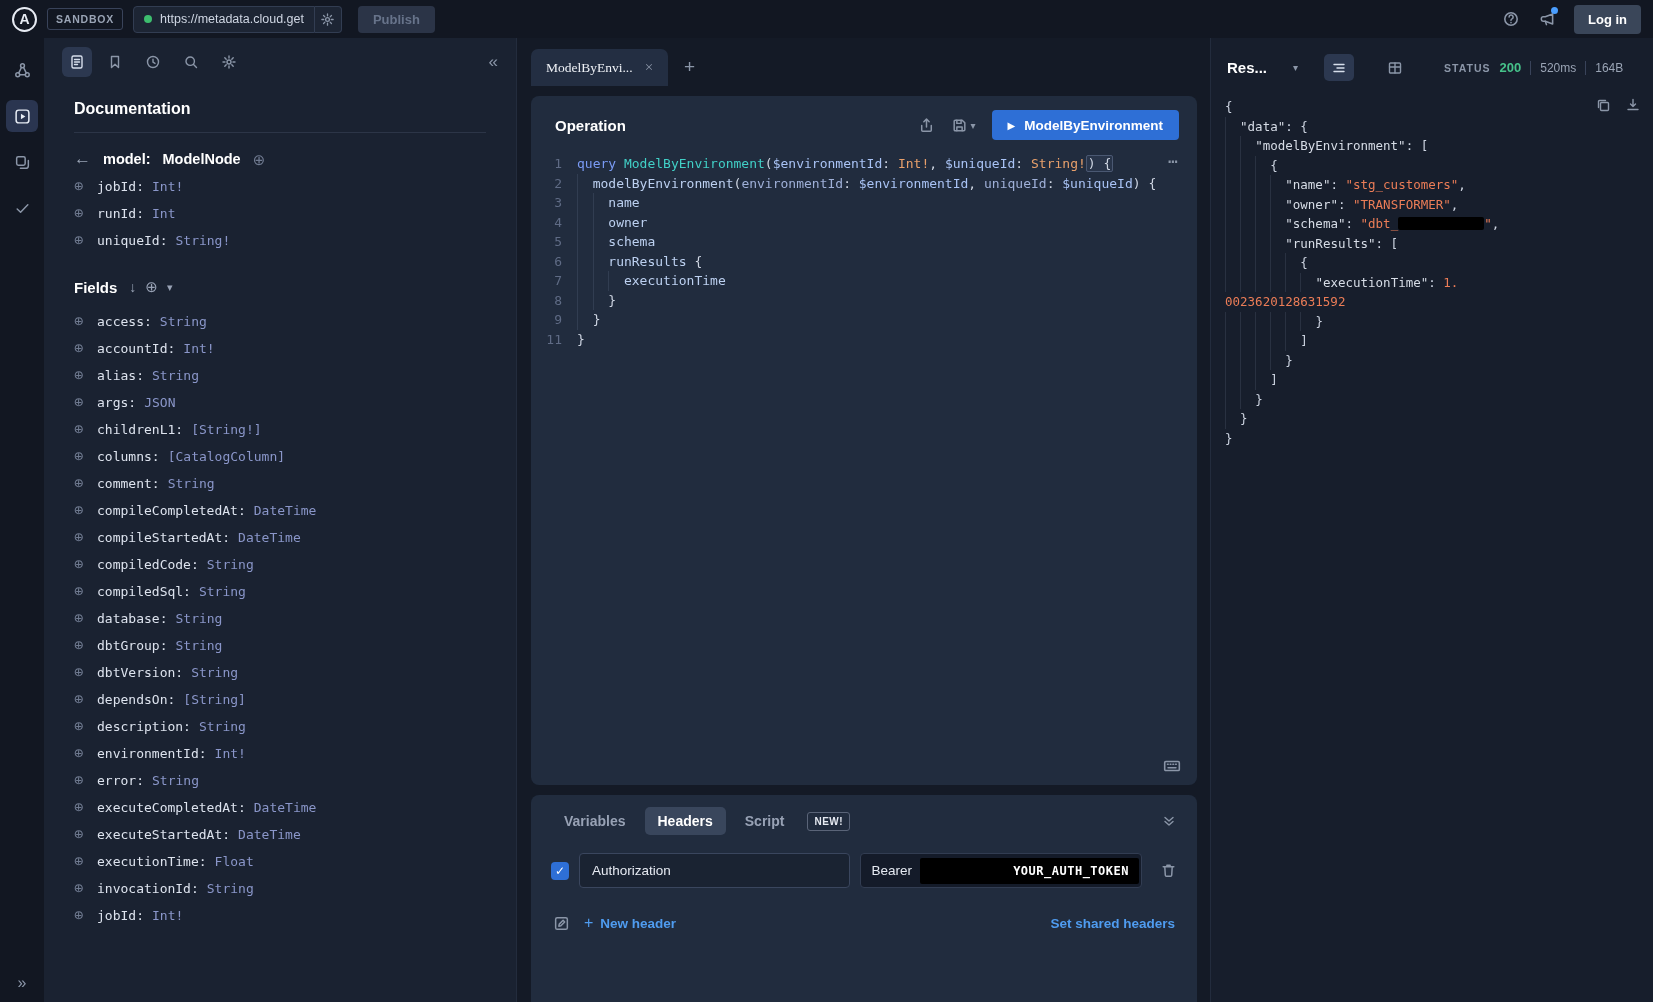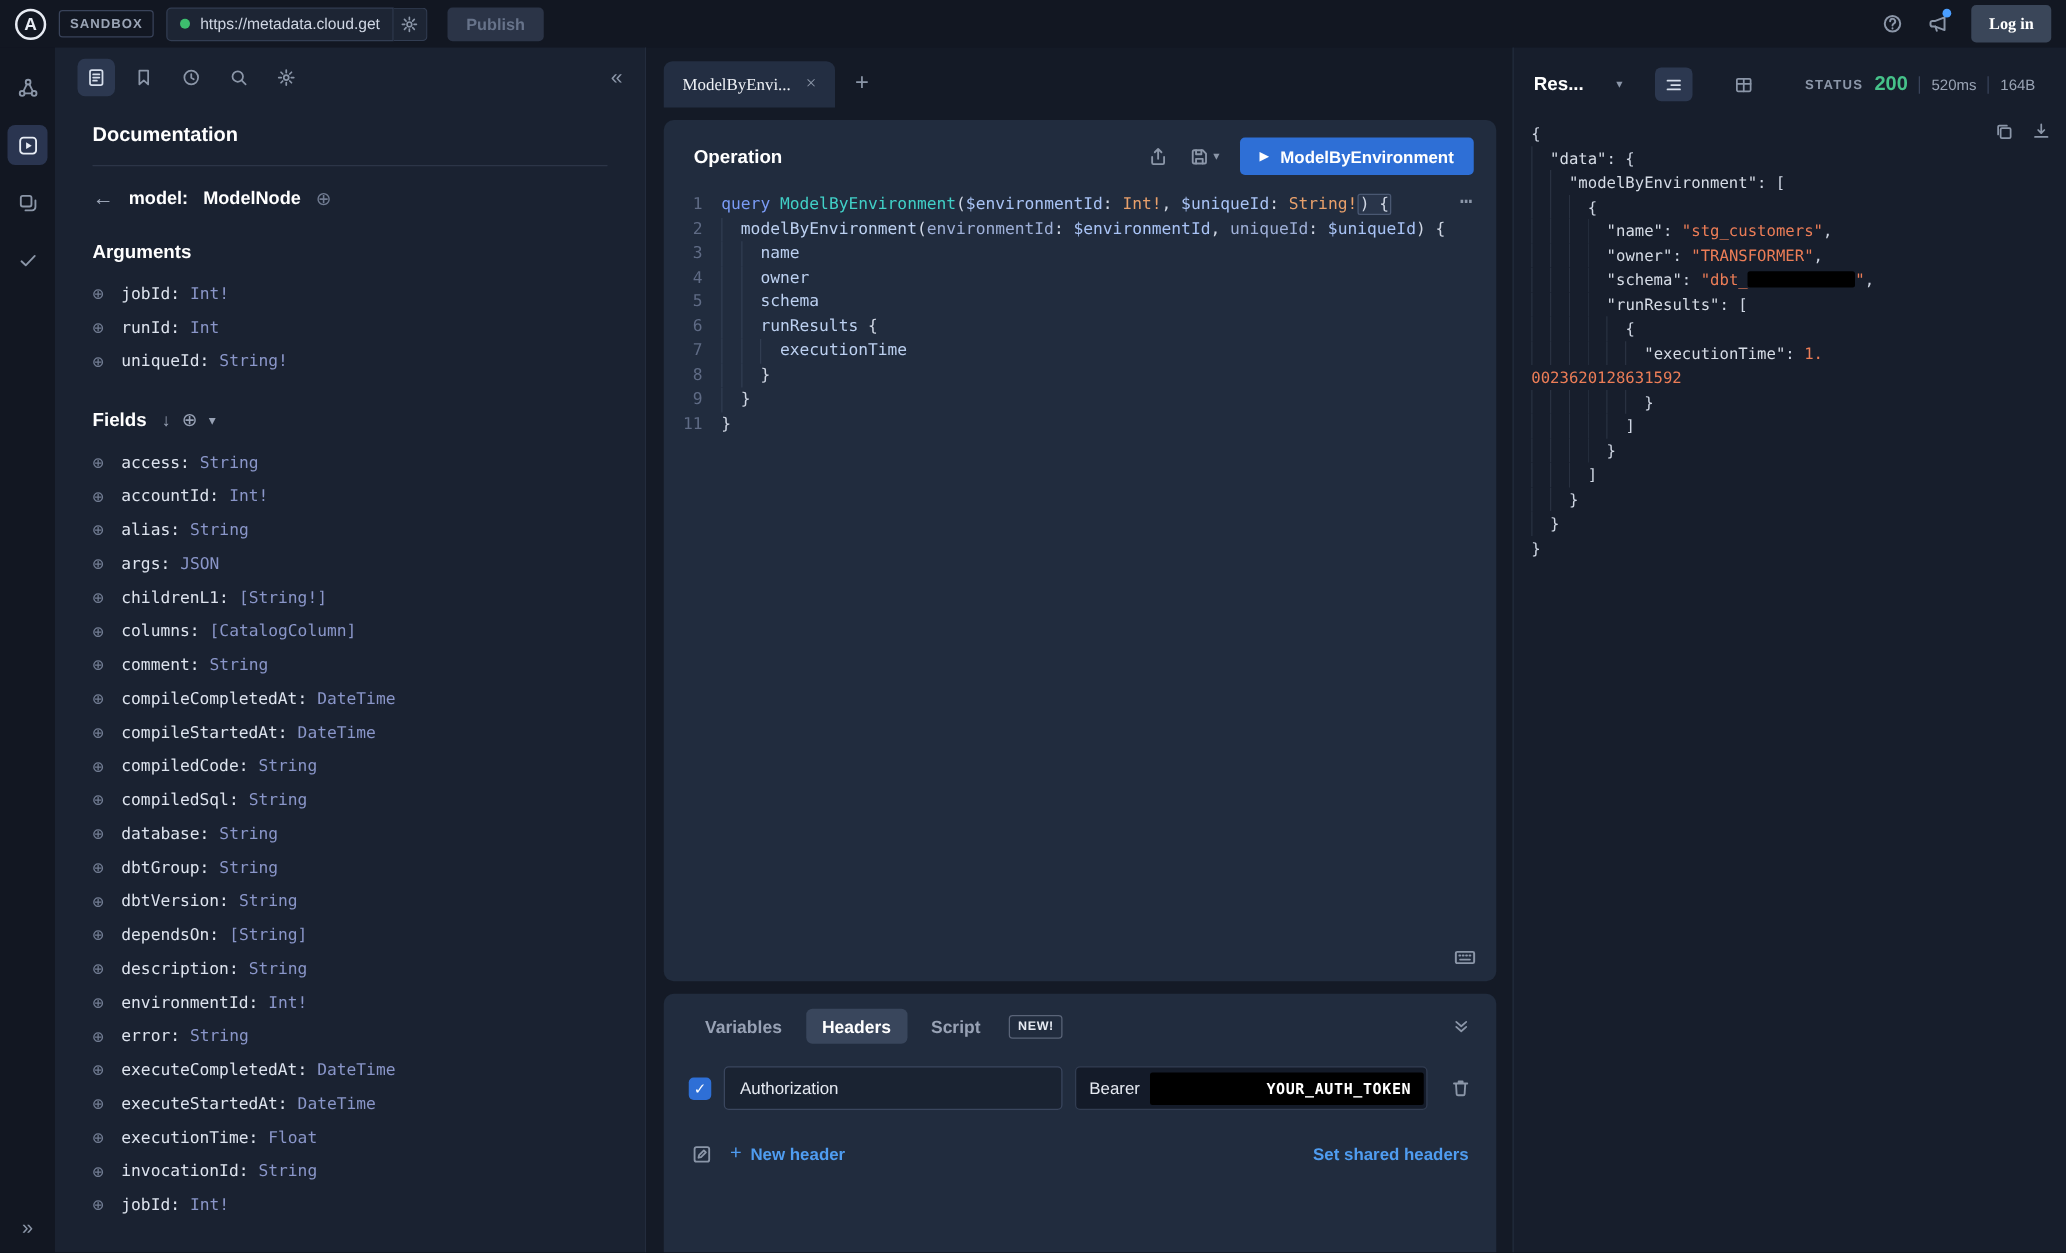--- a/index.html
+++ b/index.html
@@ -18,21 +18,21 @@
   .url-pill{height:27px;background:#1d2534;border:1px solid #323d52;border-radius:4px 0 0 4px;display:flex;align-items:center;
         gap:8px;padding:0 10px;color:#cfd6e3;font-size:12.5px;max-width:230px;}
   .url-text{white-space:nowrap;overflow:hidden;max-width:178px;}
   .green-dot{width:8px;height:8px;border-radius:50%;background:#3dbd6e;flex:0 0 8px;}
   .url-gear{height:27px;width:27px;background:#1d2534;border:1px solid #323d52;border-left:none;border-radius:0 4px 4px 0;
         display:flex;align-items:center;justify-content:center;color:#8b96a8;}
   .publish-btn{background:#2b3447;color:#67738a;font-size:13px;font-weight:bold;padding:6px 15px;border-radius:4px;margin-left:6px;}
   .tb-spacer{flex:1;}
   .tb-icon{color:#8b96a8;position:relative;display:flex;align-items:center;justify-content:center;width:26px;height:26px;}
   .notif-dot{position:absolute;top:1px;right:2px;width:7px;height:7px;border-radius:50%;background:#4a9eff;}
-  .login-btn{background:#3a4659;color:#fff;font-size:13px;font-weight:bold;padding:7px 14px;border-radius:4px;margin-left:4px;font-family:Liberation Serif, serif;}
+  .login-btn{background:#3a4659;color:#fff;font-size:13px;font-weight:bold;padding:7px 14px;border-radius:4px;margin-left:4px;}
 
   
   .body{flex:1;display:flex;min-height:0;}
 
   
   .rail{width:44px;flex:0 0 44px;background:#121722;display:flex;flex-direction:column;align-items:center;padding:16px 0 10px;gap:14px;}
   .rail-btn{width:32px;height:32px;border-radius:6px;display:flex;align-items:center;justify-content:center;color:#8b96a8;}
   .rail-btn.active{background:#2a3550;color:#e8edf5;}
   .rail-bottom{margin-top:auto;color:#8b96a8;font-size:16px;}
 
@@ -113,21 +113,21 @@
 
   
   .resp{flex:1;background:#171e2c;border-left:1px solid #232c3d;display:flex;flex-direction:column;min-width:0;}
   .resp-header{display:flex;align-items:center;gap:26px;padding:16px 14px 10px 16px;}
   .resp-title{font-size:15px;font-weight:bold;color:#fff;}
   .resp-caret{color:#8b96a8;font-size:10px;}
   .view-btn{width:30px;height:27px;border-radius:5px;display:flex;align-items:center;justify-content:center;color:#8b96a8;}
   .view-btn.active{background:#2c3850;color:#d6deeb;}
   .status-group{display:flex;align-items:center;gap:9px;margin-left:8px;white-space:nowrap;}
   .status-label{font-size:10.5px;font-weight:bold;letter-spacing:1px;color:#8b96a8;}
-  .status-code{font-size:16px;font-weight:bold;color:#46c28a;}
+  .status-code{font-size:13px;font-weight:bold;color:#46c28a;}
   .meta-sep{width:1px;height:14px;background:#39435a;}
   .meta-val{font-size:12px;color:#9aa4b5;}
   .resp-body{flex:1;position:relative;font-family:"DejaVu Sans Mono",monospace;font-size:12.5px;line-height:19.5px;
        padding:6px 14px;overflow:hidden;}
   .resp-actions{position:absolute;top:6px;right:12px;display:flex;gap:14px;color:#8b96a8;}
   .r-k{color:#d6dce6;}
   .r-s{color:#ec7d57;}
   .r-n{color:#ec7d57;}
   .r-red{display:inline-block;width:86px;height:13px;background:#000;border-radius:2px;vertical-align:-2px;}
 </style>
@@ -237,23 +237,20 @@
       <div class="docs-scroll">
         <div class="docs-title">Documentation</div>
 
         <div class="breadcrumb">
           <span class="bc-arrow">←</span>
           <span class="bc-label">model:</span>
           <span class="bc-label">ModelNode</span>
           <span class="plus-circ">⊕</span>
         </div>
 
-        <div class="sec-title">
-          <span>Arguments</span>
-        </div>
         <div>
             <div class="doc-row">
               <span class="plus-circ">⊕</span>
               <span class="doc-fname">jobId:</span>
               <span class="doc-ftype">Int!</span>
             </div>
             <div class="doc-row">
               <span class="plus-circ">⊕</span>
               <span class="doc-fname">runId:</span>
               <span class="doc-ftype">Int</span>

